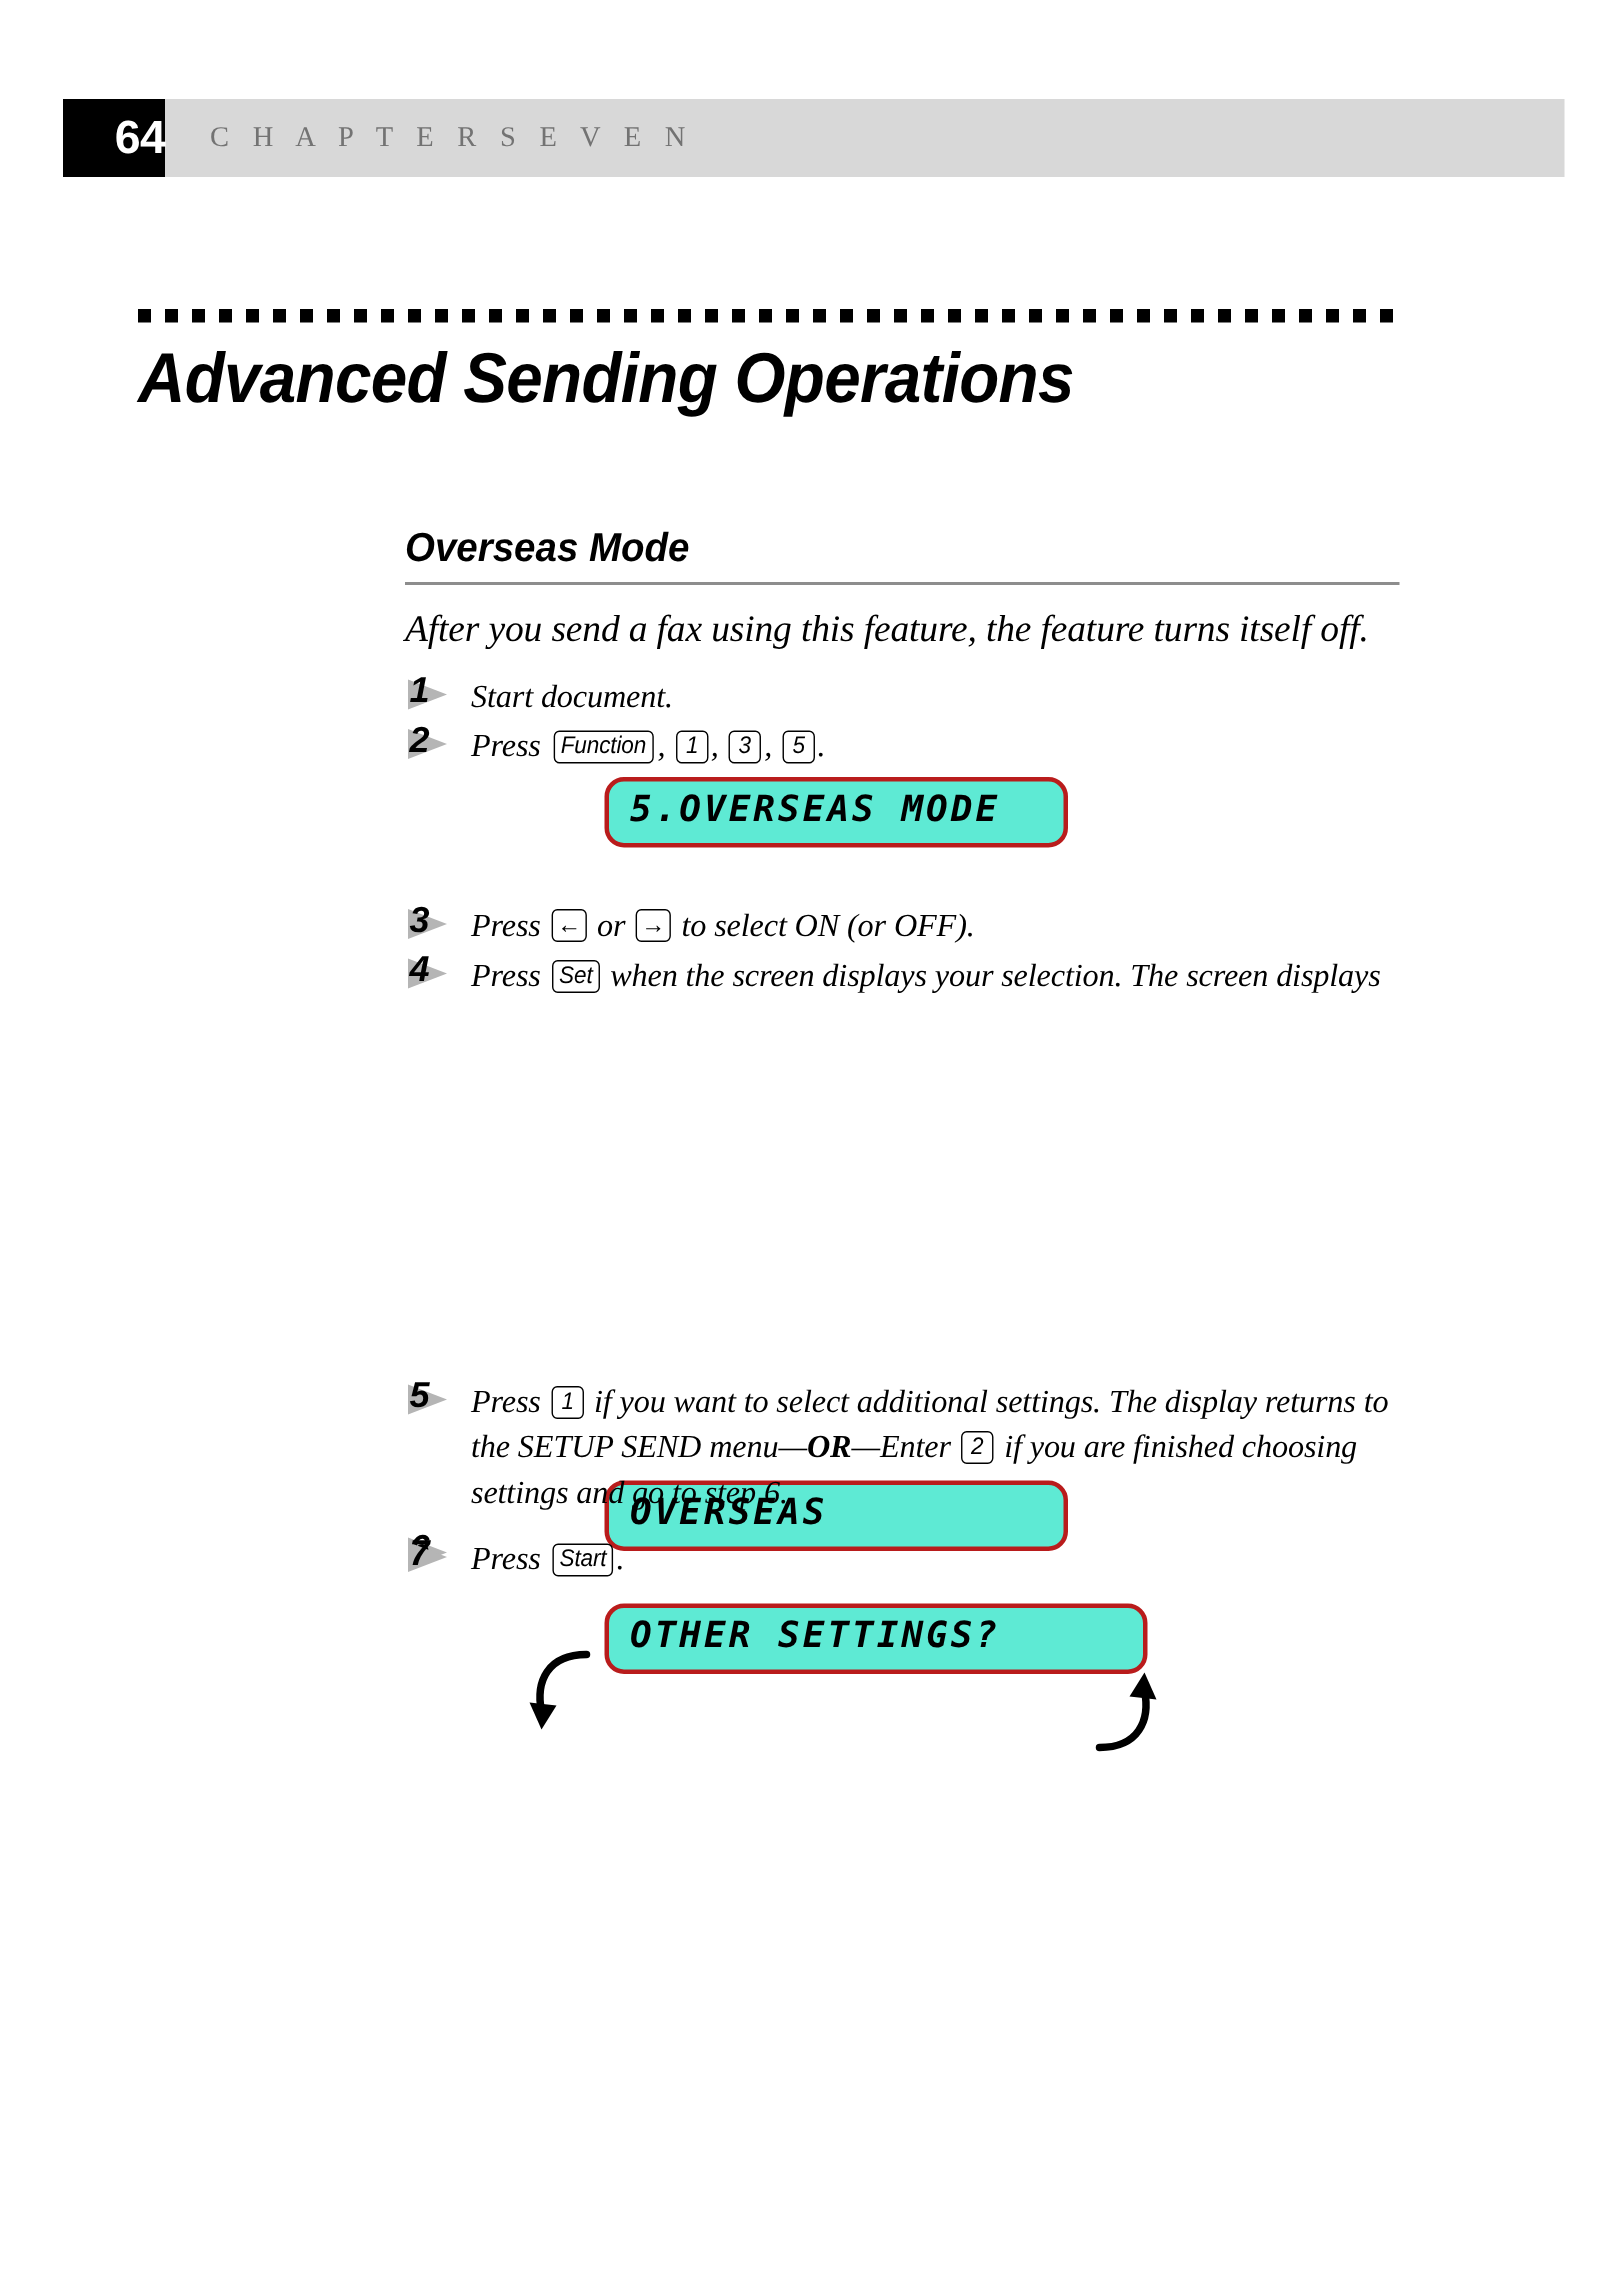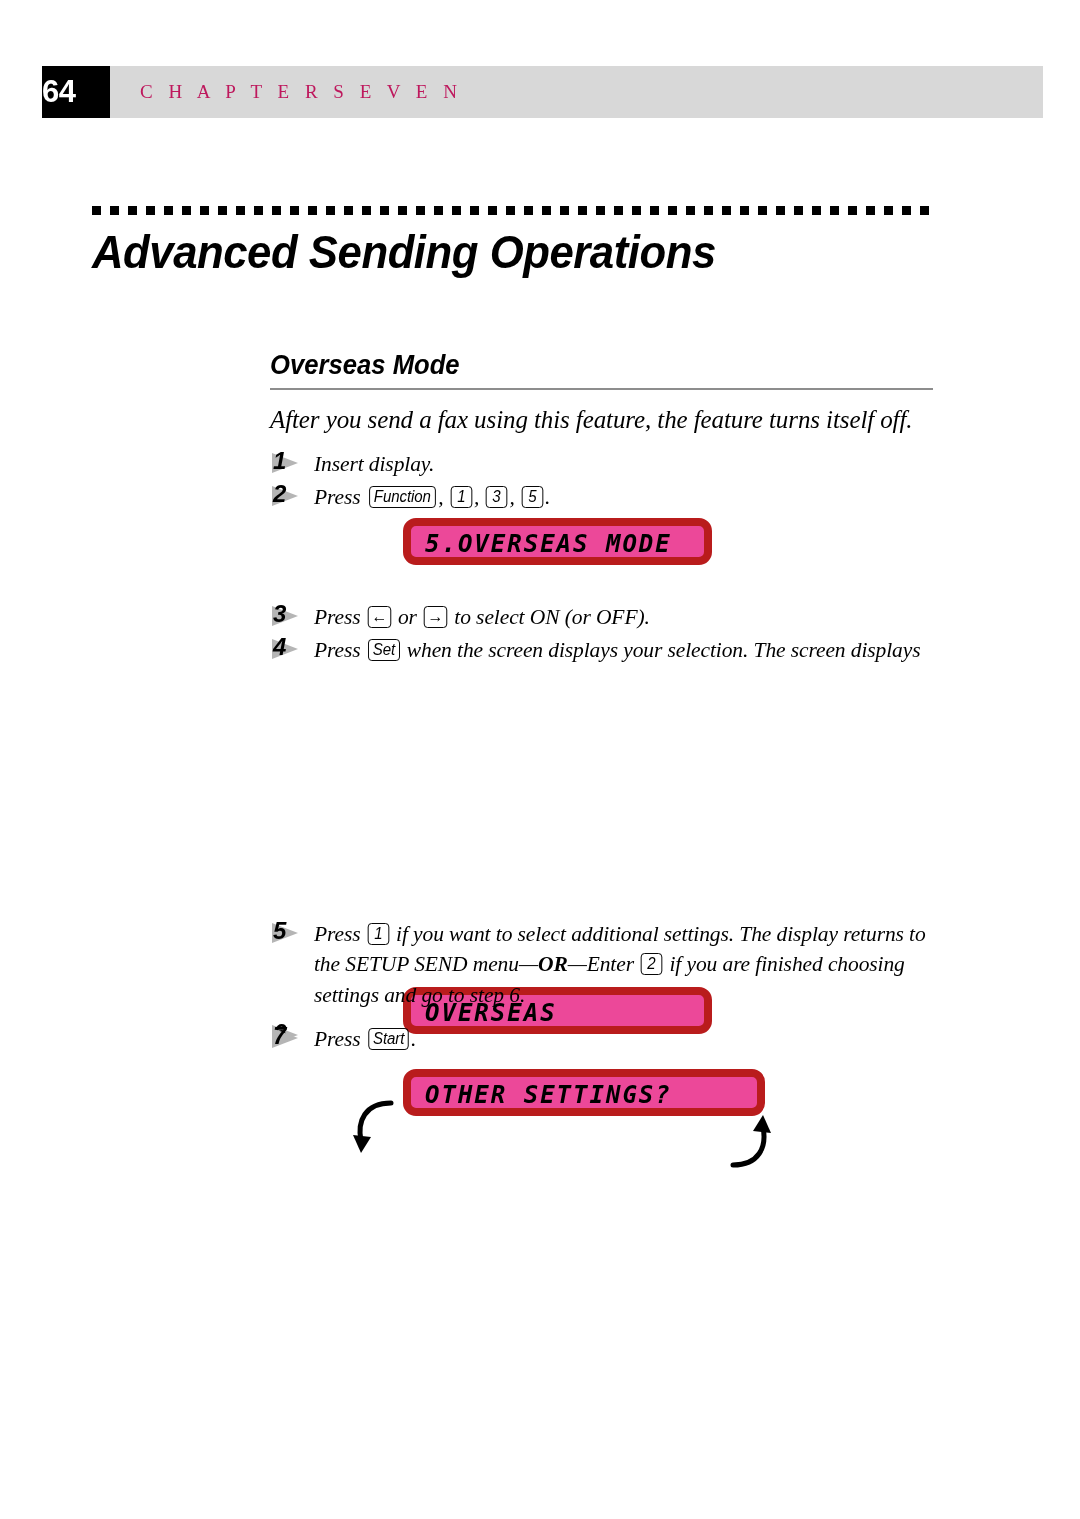--- a/index.html
+++ b/index.html
@@ -38,33 +38,33 @@
     left: 0;
     top: 0;
     width: 68px;
     height: 52px;
     background: #000000;
     color: #ffffff;
     font-family: "Liberation Sans", "DejaVu Sans", sans-serif;
     font-weight: bold;
     font-size: 31px;
     line-height: 52px;
-    text-align: left;
+    text-align: right;
     letter-spacing: -0.5px;
   }
   .chapter-label {
     position: absolute;
     left: 98px;
     top: 0;
     height: 52px;
     line-height: 52px;
     font-family: "Liberation Serif", "DejaVu Serif", serif;
     font-size: 19px;
     letter-spacing: 5.5px;
-    color: #be185d;
+    color: #737373;
     white-space: nowrap;
   }
 
   
   .title-block {
     position: absolute;
     left: 92px;
     top: 206px;
     width: 900px;
   }
@@ -181,27 +181,27 @@
     font-size: 17px;
     padding: 0px 3px 1px 3px;
   }
   .bold-or {
     font-weight: bold;
     font-family: "Liberation Serif", "DejaVu Serif", serif;
   }
 
   
   .lcd {
-    border: 8px solid #b91c1c;
+    border: 3px solid #b91c1c;
     border-radius: 13px;
     width: 309px;
     height: 47px;
     padding: 4px 0 0 14px;
     box-sizing: border-box;
-    background: #ec4899;
+    background: #5eead4;
   }
   .lcd-text {
     font-family: "DejaVu Sans Mono", "Liberation Mono", monospace;
     font-size: 24px;
     line-height: 28px;
     letter-spacing: 2px;
     white-space: pre;
     font-weight: bold;
   }
 
@@ -245,21 +245,21 @@
   <h2 class="section-heading">Overseas Mode</h2>
   <div class="section-rule"></div>
 
   <p class="intro-para">After you send a fax using this feature, the feature turns itself off.</p>
 
   <div class="step">
     <span class="step-marker">
       <span class="flag"></span>
       <span class="num">1</span>
     </span>
-    <span>Insert display.</span>
+    <span>Start document.</span>
   </div>
 
   <div class="step">
     <span class="step-marker">
       <span class="flag"></span>
       <span class="num">2</span>
     </span><span>Press </span><span class="key">Function</span><span>, </span><span class="key digit">1</span><span>, </span><span class="key digit">3</span><span>, </span><span class="key digit">5</span><span>.</span>
   </div>
 
   <div class="lcd lcd-single-1">

